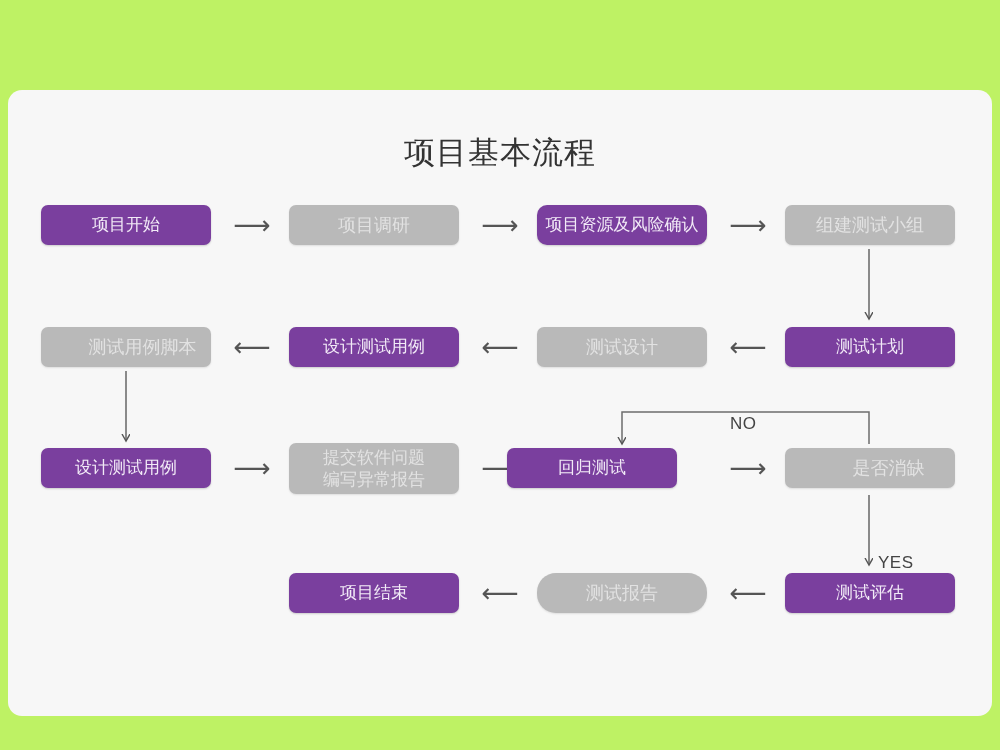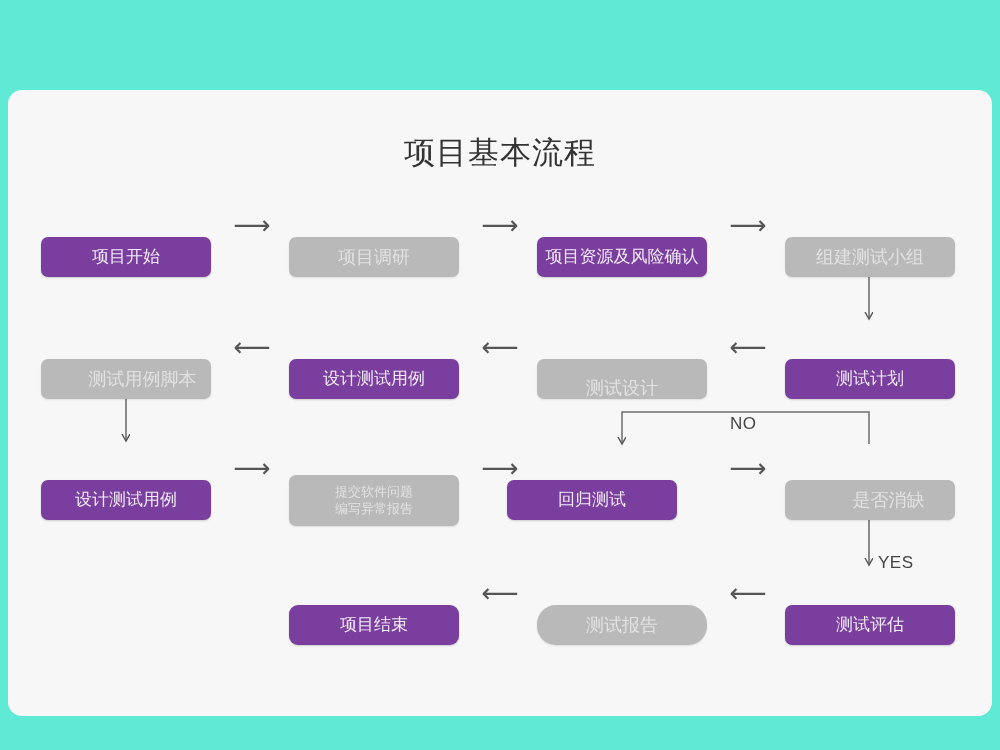--- a/index.html
+++ b/index.html
@@ -8,21 +8,21 @@
     background: #ffffff;
     width: 1000px;
     height: 750px;
     overflow: hidden;
     font-family: "Liberation Sans", "DejaVu Sans", sans-serif;
   }
   #root {
     position: relative;
     width: 1000px;
     height: 750px;
-    background: #5eead4;
+    background: #bef264;
   }
   #card {
     position: absolute;
     left: 8px;
     top: 90px;
     width: 984px;
     height: 626px;
     background: #f7f7f7;
     border-radius: 14px;
   }
@@ -40,21 +40,20 @@
   .node {
     position: absolute;
     display: flex;
     align-items: center;
     justify-content: center;
     text-align: center;
     border-radius: 7px;
     box-sizing: border-box;
     line-height: 1.28;
     font-family: "DejaVu Sans", "Liberation Sans", sans-serif;
-    margin-top: 32px;
   }
   .node .label {
     display: block;
     white-space: pre-line;
   }
   .node.purple {
     background: #7a3f9e;
     color: #f2eaf7;
     font-size: 17px;
     box-shadow: 0 1px 2px rgba(0,0,0,0.18);
@@ -125,21 +124,21 @@
       <span>⟶</span>
     </div>
 
   <div class="node gray" style="left:289px; top:205px; width:170px; height:40px;">
     <span class="label">项目调研</span>
   </div>
   <div class="arrow-h" style="left:464px; top:215px; width:72px;">
       <span>⟶</span>
     </div>
 
-  <div class="node purple" style="left:537px; top:205px; width:170px; height:40px;">
+  <div class="node purple" style="left:537px; top:205px; width:170px; height:40px;border-radius:10px;">
     <span class="label">项目资源及风险确认</span>
   </div>
   <div class="arrow-h" style="left:712px; top:215px; width:72px;">
       <span>⟶</span>
     </div>
 
   <div class="node gray" style="left:785px; top:205px; width:170px; height:40px;">
     <span class="label">组建测试小组</span>
   </div>
 
@@ -150,39 +149,39 @@
       <span>⟵</span>
     </div>
 
   <div class="node purple" style="left:289px; top:327px; width:170px; height:40px;">
     <span class="label">设计测试用例</span>
   </div>
   <div class="arrow-h" style="left:464px; top:337px; width:72px;">
       <span>⟵</span>
     </div>
 
-  <div class="node gray" style="left:537px; top:327px; width:170px; height:40px;align-items:flex-end;">
+  <div class="node gray" style="left:537px; top:327px; width:170px; height:40px;">
     <span class="label">测试设计</span>
   </div>
   <div class="arrow-h" style="left:712px; top:337px; width:72px;">
       <span>⟵</span>
     </div>
 
   <div class="node purple" style="left:785px; top:327px; width:170px; height:40px;">
     <span class="label">测试计划</span>
   </div>
 
   <div class="node purple" style="left:41px; top:448px; width:170px; height:40px;">
     <span class="label">设计测试用例</span>
   </div>
   <div class="arrow-h" style="left:216px; top:458px; width:72px;">
       <span>⟶</span>
     </div>
 
-  <div class="node gray" style="left:289px; top:443px; width:170px; height:51px; font-size:13px;">
+  <div class="node gray" style="left:289px; top:443px; width:170px; height:51px; font-size:17px;">
     <span class="label">提交软件问题
 编写异常报告</span>
   </div>
   <div class="arrow-h" style="left:464px; top:458px; width:72px;">
       <span>⟶</span>
     </div>
 
   <div class="node purple" style="left:507px; top:448px; width:170px; height:40px;">
     <span class="label">回归测试</span>
   </div>
@@ -190,21 +189,21 @@
       <span>⟶</span>
     </div>
 
   <div class="node gray" style="left:785px; top:448px; width:170px; height:40px;padding-left:37px;">
     <span class="label">是否消缺</span>
   </div>
 
   <div class="edge-label" style="left:730px; top:414px;">NO</div>
   <div class="edge-label" style="left:878px; top:521px;margin-top:32px;">YES</div>
 
-  <div class="node purple" style="left:289px; top:573px; width:170px; height:40px;border-radius:9px;">
+  <div class="node purple" style="left:289px; top:573px; width:170px; height:40px;">
     <span class="label">项目结束</span>
   </div>
   <div class="arrow-h" style="left:464px; top:583px; width:72px;">
       <span>⟵</span>
     </div>
 
   <div class="node gray" style="left:537px; top:573px; width:170px; height:40px;border-radius:19px;">
     <span class="label">测试报告</span>
   </div>
   <div class="arrow-h" style="left:712px; top:583px; width:72px;">

